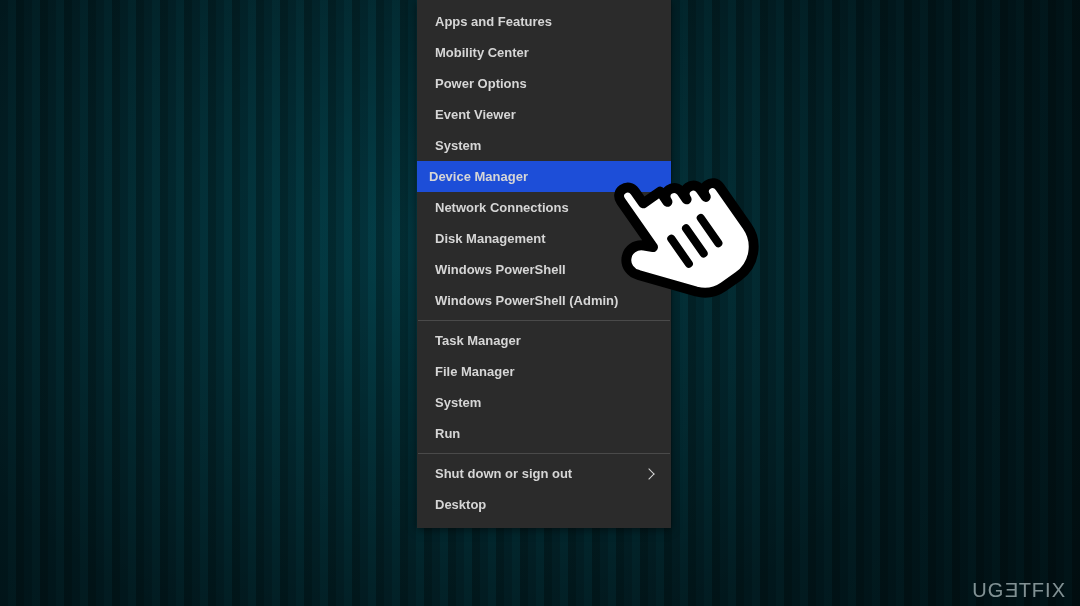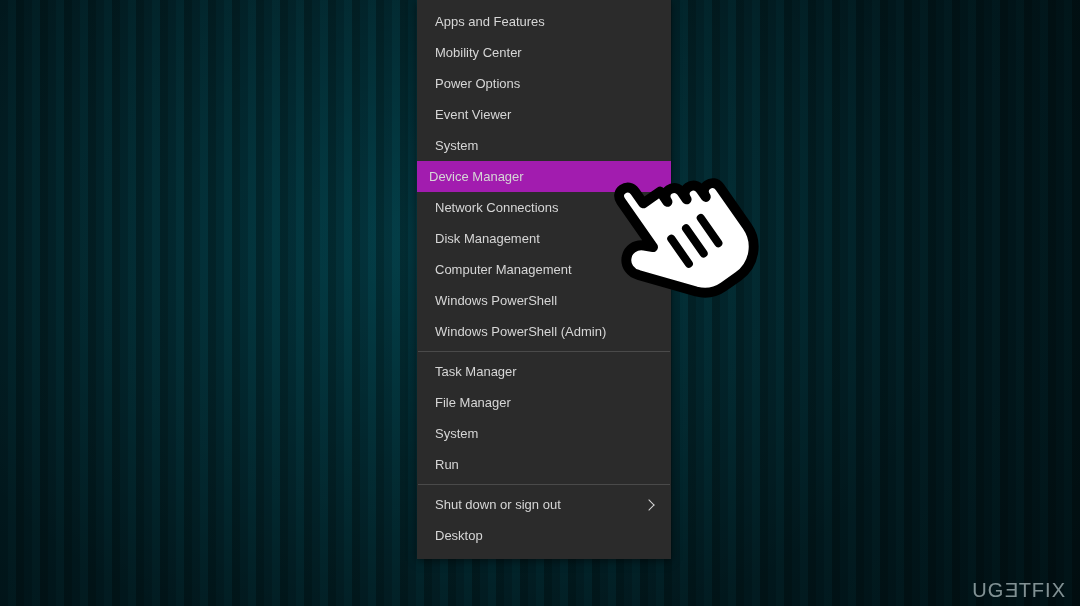--- a/index.html
+++ b/index.html
@@ -36,32 +36,33 @@
     .context-menu {
       position: absolute;
       left: 417px;
       top: 0;
       width: 254px;
       background: #2b2b2b;
       color: #dcdcdc;
       padding: 6px 0 8px 0;
       box-shadow: 0 2px 8px rgba(0,0,0,0.5);
       font-size: 13px;
+      font-weight: bold;
     }
     .menu-item {
       display: flex;
       align-items: center;
       justify-content: space-between;
       height: 31px;
       padding: 0 14px 0 18px;
       cursor: default;
       color: #d6d6d6;
     }
     .menu-item.highlight {
-      background: #a21caf;
+      background: #1d4ed8;
       padding-left: 12px;
     }
     .menu-separator {
       height: 1px;
       background: #4a4a4a;
       margin: 4px 1px;
     }
     .chevron {
       display: inline-block;
       width: 8px;
@@ -121,23 +122,20 @@
     <div class="menu-item highlight">
       <span class="menu-label">Device Manager</span>
     </div>
     <div class="menu-item">
       <span class="menu-label">Network Connections</span>
     </div>
     <div class="menu-item">
       <span class="menu-label">Disk Management</span>
     </div>
     <div class="menu-item">
-      <span class="menu-label">Computer Management</span>
-    </div>
-    <div class="menu-item">
       <span class="menu-label">Windows PowerShell</span>
     </div>
     <div class="menu-item">
       <span class="menu-label">Windows PowerShell (Admin)</span>
     </div>
     <div class="menu-separator"></div>
     <div class="menu-item">
       <span class="menu-label">Task Manager</span>
     </div>
     <div class="menu-item">

